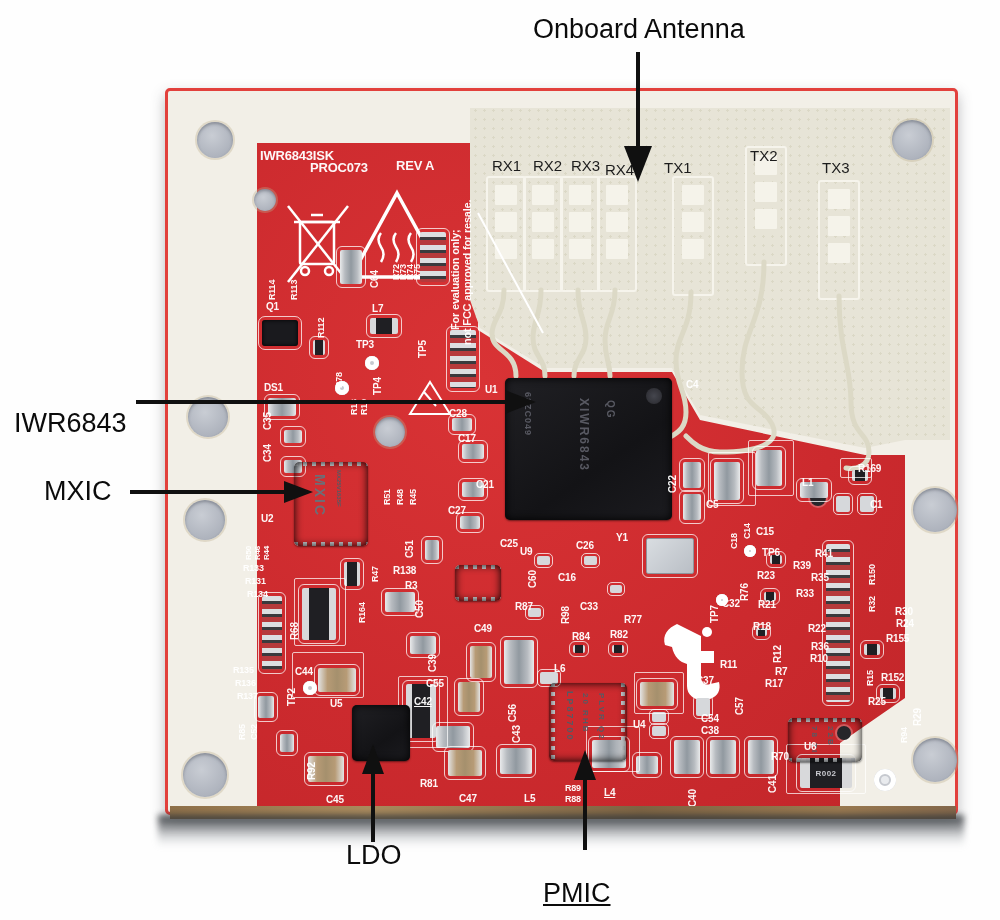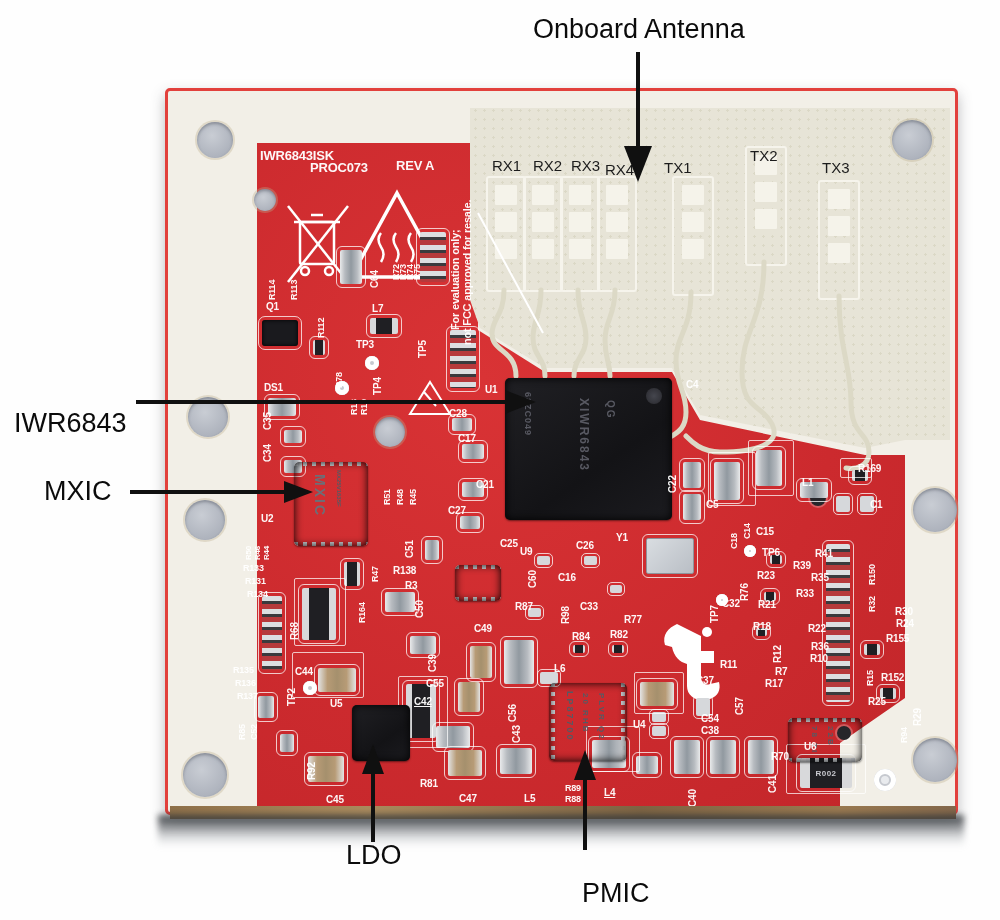--- a/index.html
+++ b/index.html
@@ -573,15 +573,15 @@
       <polygon points="362,774 384,774 373,744" stroke="none"></polygon>
       <line x1="585" y1="850" x2="585" y2="778"></line>
       <polygon points="574,780 596,780 585,750" stroke="none"></polygon>
     </g>
   </svg>
 
   <div class="ann" style="left:533px;top:14px;">Onboard Antenna</div>
   <div class="ann" style="left:14px;top:408px;">IWR6843</div>
   <div class="ann" style="left:44px;top:476px;">MXIC</div>
   <div class="ann" style="left:346px;top:840px;">LDO</div>
-  <div class="ann" style="left:582px;top:878px;">PMIC</div>
+  <div class="ann" style="left:543px;top:878px;text-decoration:underline;">PMIC</div>
 
 </div>
 
 </body></html>

